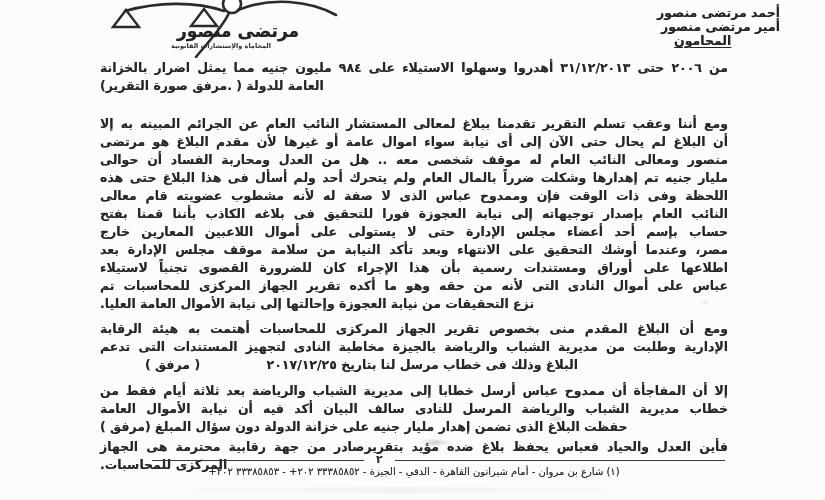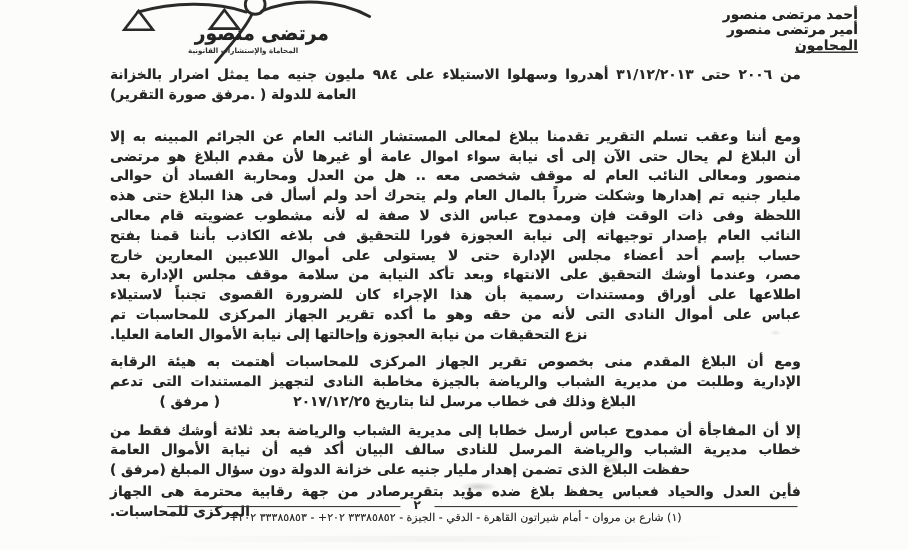--- a/index.html
+++ b/index.html
@@ -26,21 +26,21 @@
     direction:rtl;text-align:left;
     font-size:6.5px;font-weight:bold;color:#2e2e2e;white-space:nowrap;
   }
   
   .letterhead{
     position:absolute;left:616px;top:6px;width:164px;
     direction:rtl;font-size:12.5px;font-weight:bold;line-height:14px;
     color:#242424;text-shadow:0 0 .5px rgba(30,30,30,.55);
   }
   .letterhead .lh{text-align:right;white-space:nowrap;}
-  .letterhead .lh3{text-align:right;margin-left:58px;text-decoration:underline;text-underline-offset:2px;}
+  .letterhead .lh3{text-align:left;margin-left:58px;text-decoration:underline;text-underline-offset:2px;}
   
   .bodytext{
     position:absolute;left:100px;top:59px;width:628px;
     direction:rtl;font-size:12.5px;font-weight:bold;line-height:18px;
     color:#262626;text-shadow:0 0 .55px rgba(34,34,34,.5);
   }
   .para{margin:0;}
   .para + .para{margin-top:20px;}
   .para:nth-child(3){margin-top:7px;}
   .para:nth-child(4){margin-top:8px;}
@@ -126,21 +126,21 @@
       </div>
       <div class="para">
         <div class="line">ومع أن البلاغ المقدم منى بخصوص تقرير الجهاز المركزى للمحاسبات أهتمت به هيئة الرقابة</div>
         <div class="line">الإدارية وطلبت من مديرية الشباب والرياضة بالجيزة مخاطبة النادى لتجهيز المستندات التى تدعم</div>
         <div class="line split">
           <span>البلاغ وذلك فى خطاب مرسل لنا بتاريخ ٢٠١٧/١٢/٢٥</span>
           <span>( مرفق  )</span>
         </div>
       </div>
       <div class="para">
-        <div class="line">إلا أن المفاجأة أن ممدوح عباس أرسل خطابا إلى مديرية الشباب والرياضة بعد ثلاثة أوشك فقط من</div>
+        <div class="line">إلا أن المفاجأة أن ممدوح عباس أرسل خطابا إلى مديرية الشباب والرياضة بعد ثلاثة أيام فقط من</div>
         <div class="line">خطاب مديرية الشباب والرياضة المرسل للنادى سالف البيان أكد فيه أن نيابة الأموال العامة</div>
         <div class="line line-end">حفظت البلاغ الذى تضمن إهدار مليار جنيه على خزانة الدولة دون سؤال المبلغ (مرفق )</div>
       </div>
       <div class="para">
         <div class="line">فأين العدل والحياد فعباس يحفظ بلاغ ضده مؤيد بتقريرصادر من جهة رقابية محترمة هى الجهاز</div>
         <div class="line line-end">المركزى للمحاسبات.</div>
       </div>
     </div>
 
   <div class="pagebar">

